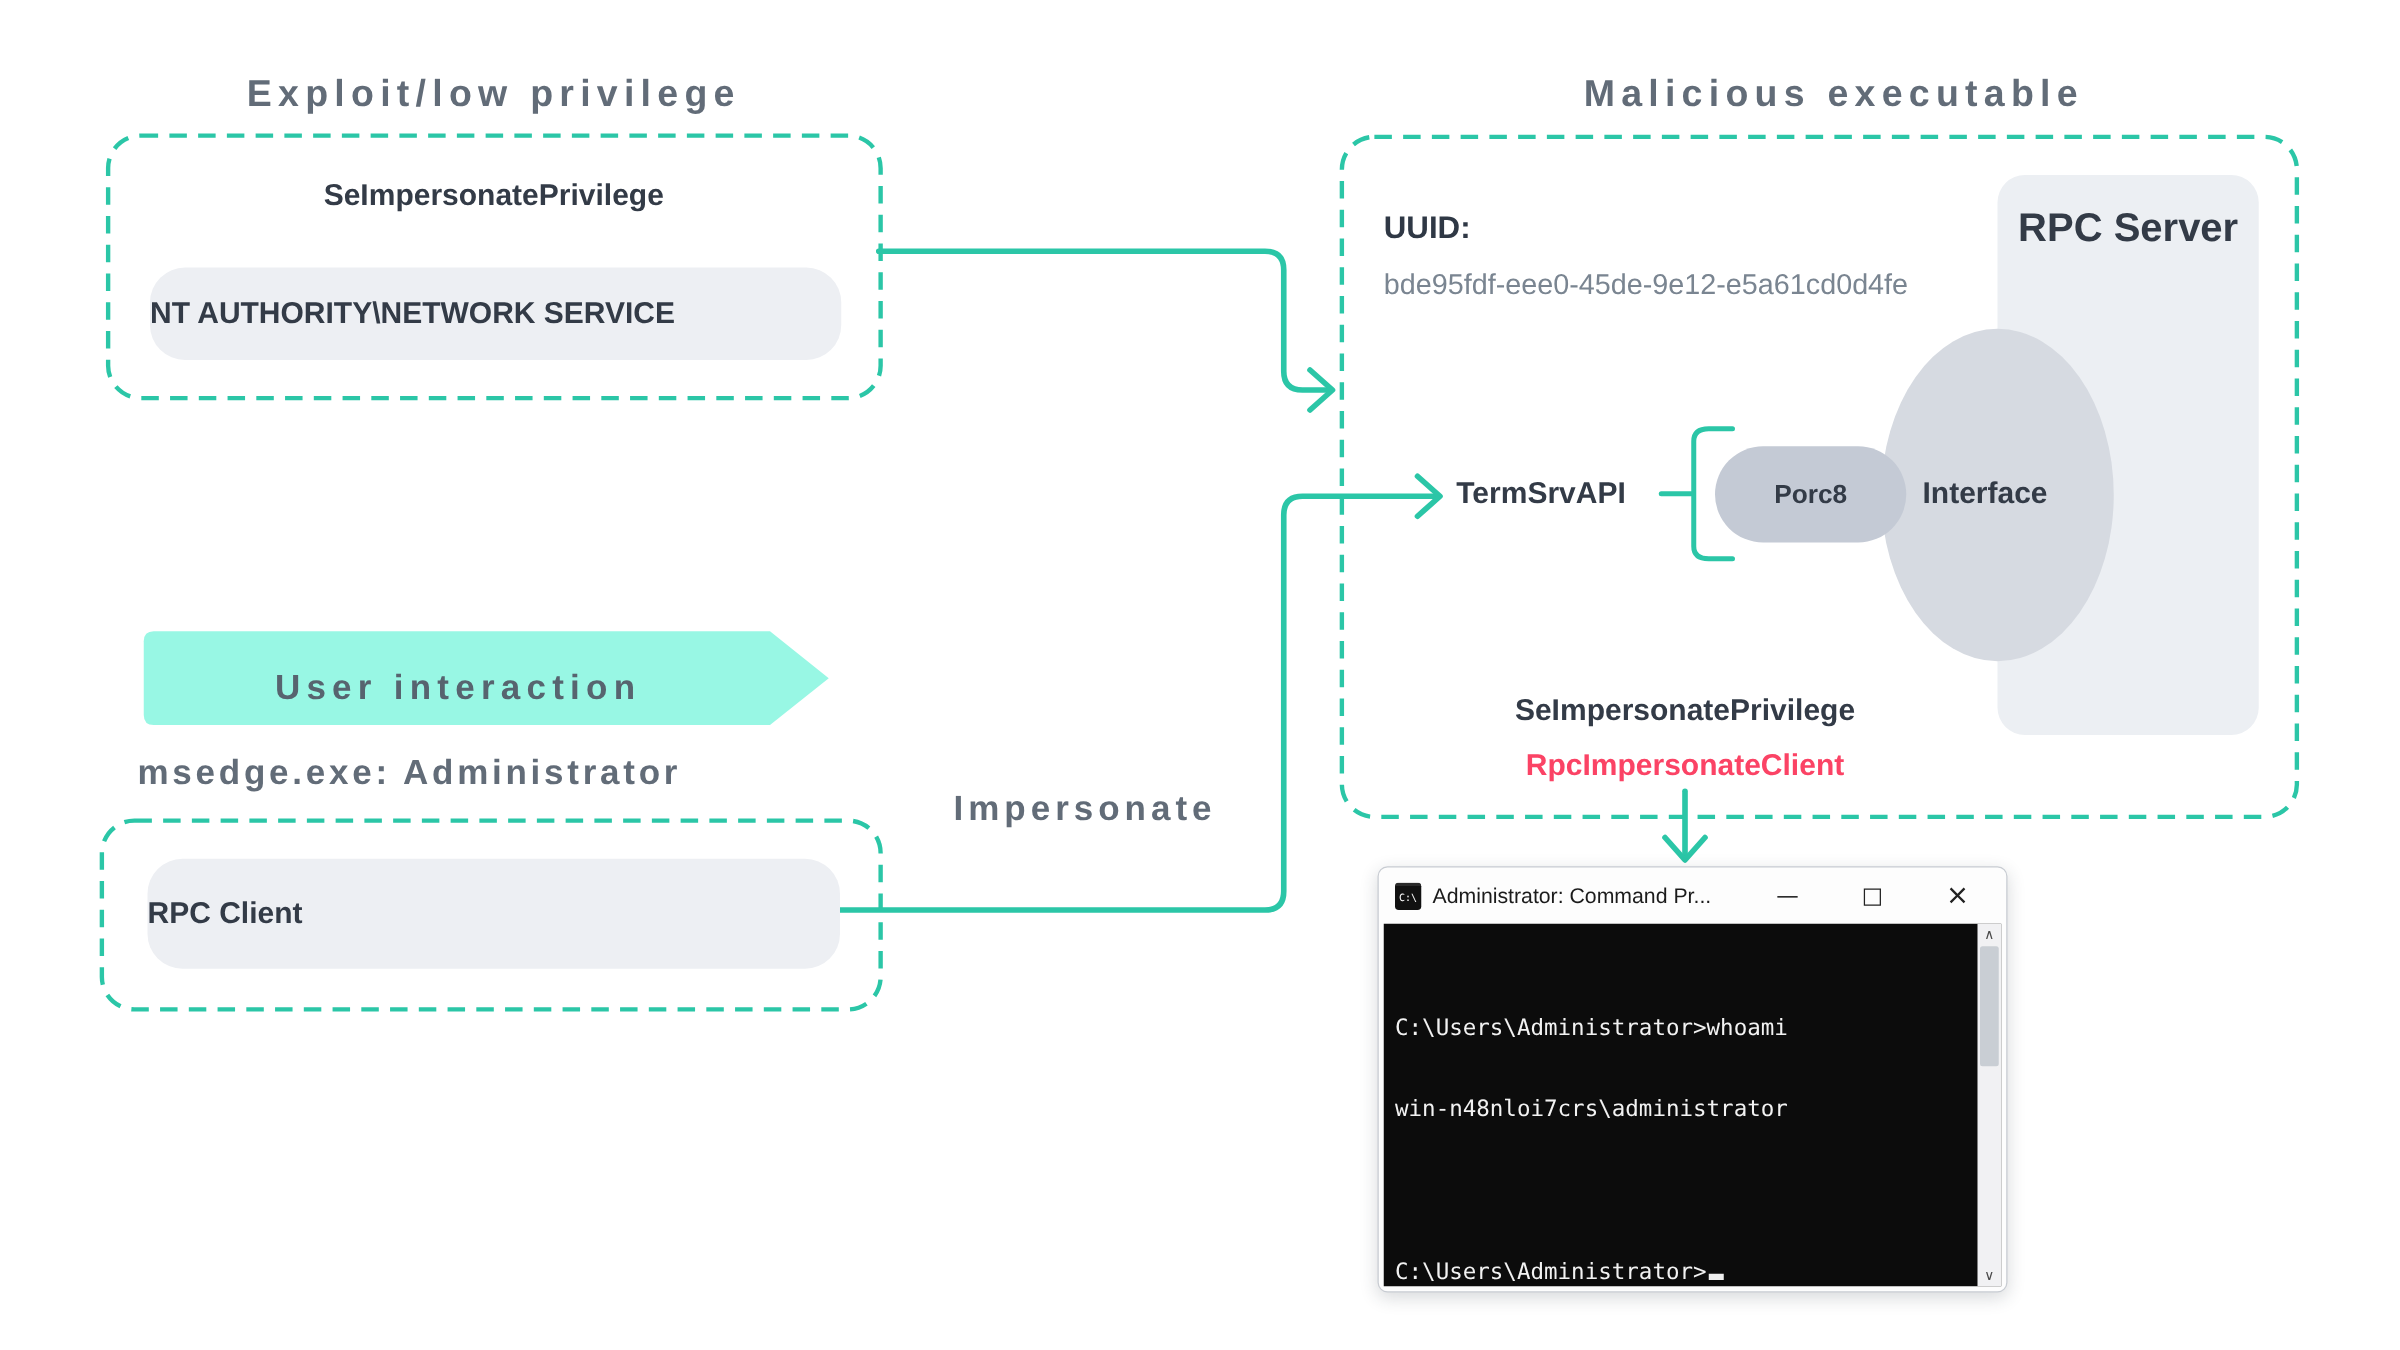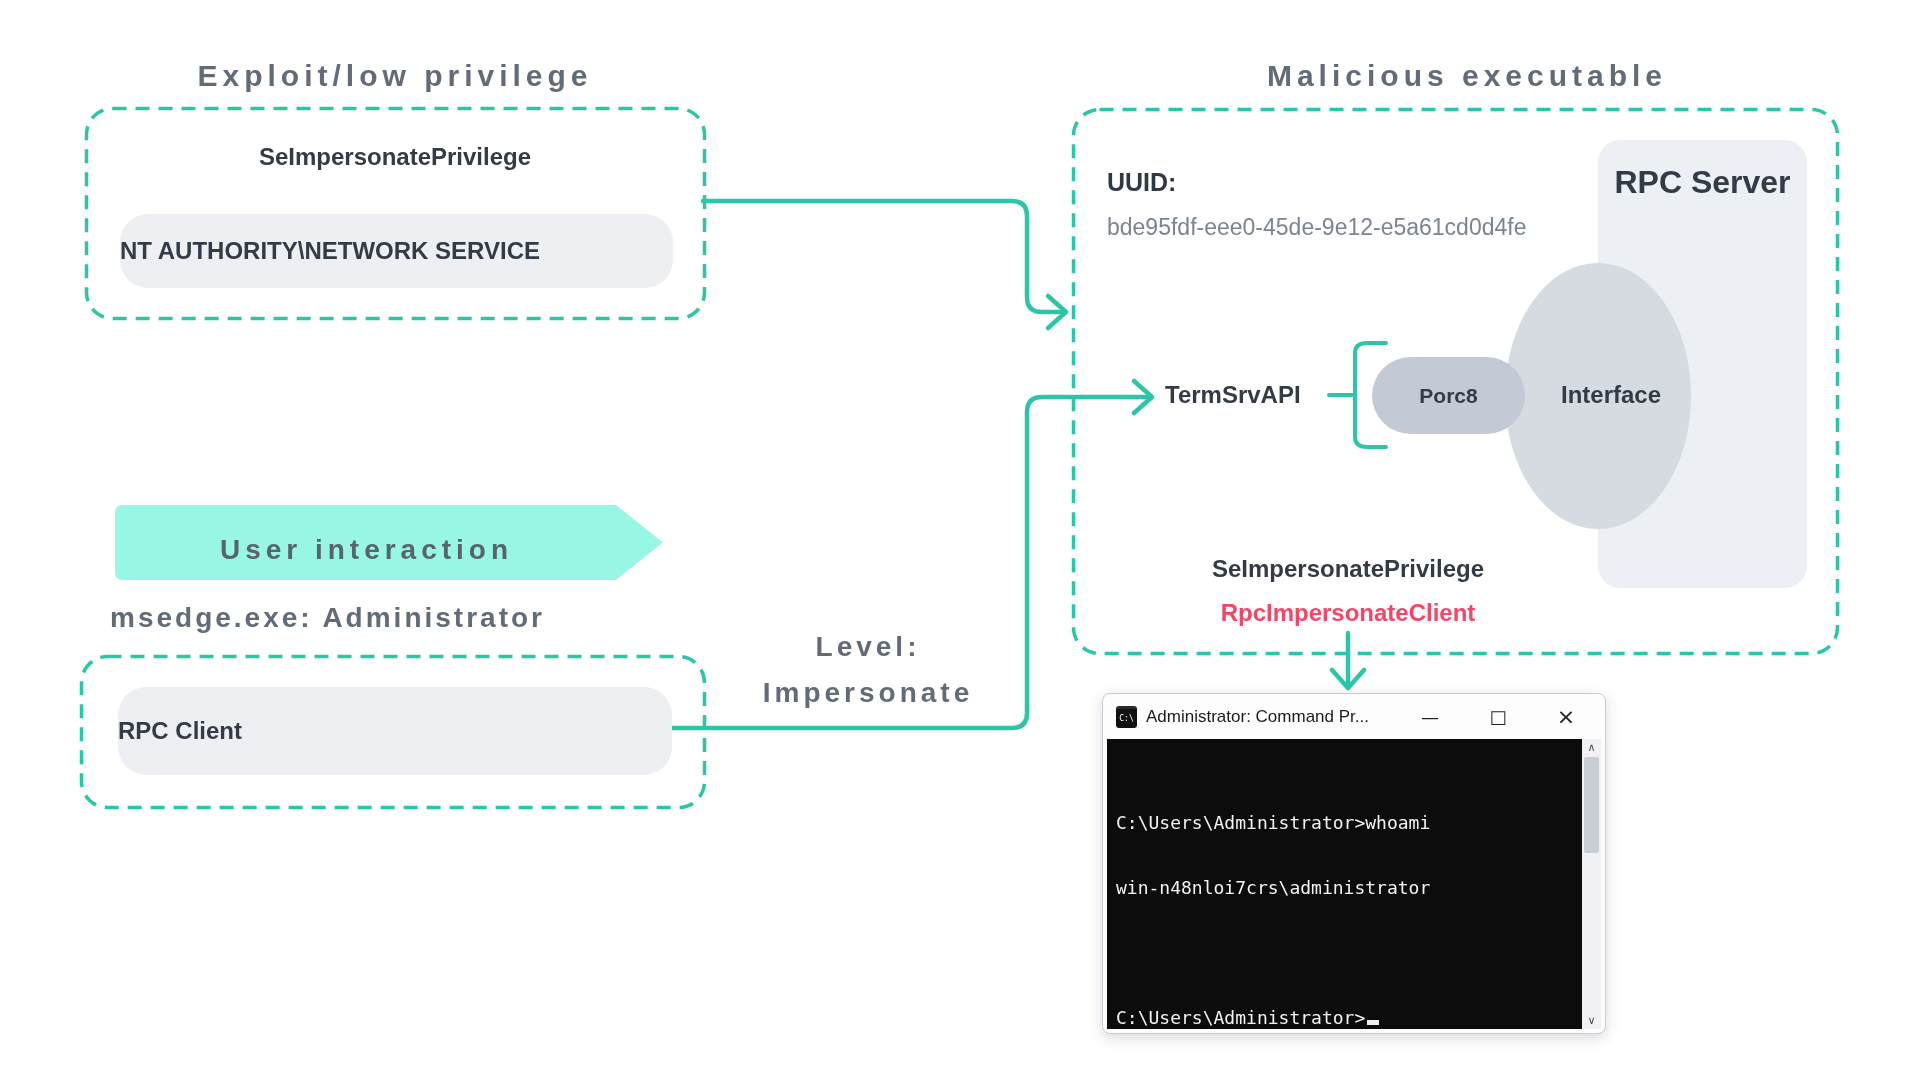--- a/index.html
+++ b/index.html
@@ -95,39 +95,38 @@
   <div class="abs rpc-server-panel" style="left:1598px;top:140px;width:209px;height:448px;">
     <div class="dark-label center-text" style="margin-top:24px;font-size:32px;">RPC Server</div>
   </div>
 
   <div class="abs interface-ellipse" style="left:1505px;top:263px;width:186px;height:266px;"></div>
 
   <div class="abs porc8-pill" style="left:1372px;top:357px;width:153px;height:77px;">
     <span class="dark-label" style="font-size:21px;">Porc8</span>
   </div>
 
-  <div class="abs dark-label" style="left:1538px;top:381px;font-size:24px;margin-left:23px;">Interface</div>
+  <div class="abs dark-label" style="left:1538px;top:381px;font-size:24px;">Interface</div>
 
   <div class="abs dark-label" style="left:1165px;top:381px;font-size:24px;">TermSrvAPI</div>
 
   <div class="abs dark-label center-text" style="left:1098px;top:555px;width:500px;font-size:24px;">SeImpersonatePrivilege</div>
   <div class="abs pink center-text" style="left:1098px;top:599px;width:500px;font-size:24px;font-weight:bold;">RpcImpersonateClient</div>
 
   <div class="abs" style="left:115px;top:505px;width:503px;height:90px;display:flex;align-items:center;justify-content:center;">
     <span class="banner-text">User interaction</span>
   </div>
 
   <div class="abs slate-line" style="left:110px;top:602px;">msedge.exe: Administrator</div>
 
   <div class="abs pill" style="left:118px;top:687px;width:554px;height:88px;">
     <span class="dark-label" style="font-size:24px;">RPC Client</span>
   </div>
 
   <div class="abs center-text" style="left:716px;top:624px;width:304px;line-height:46px;">
-    <div class="slate-line" style="letter-spacing:4px;">Level:</div>
     <div class="slate-line" style="letter-spacing:4px;">Impersonate</div>
   </div>
 
   <div class="abs cmd-window" style="left:1102px;top:693px;width:502px;height:339px;">
 
     <div class="cmd-titlebar">
       <div class="cmd-icon">C:\</div>
       <div class="cmd-title">Administrator: Command Pr...</div>
       <div class="cmd-controls">
         <span>—</span>

